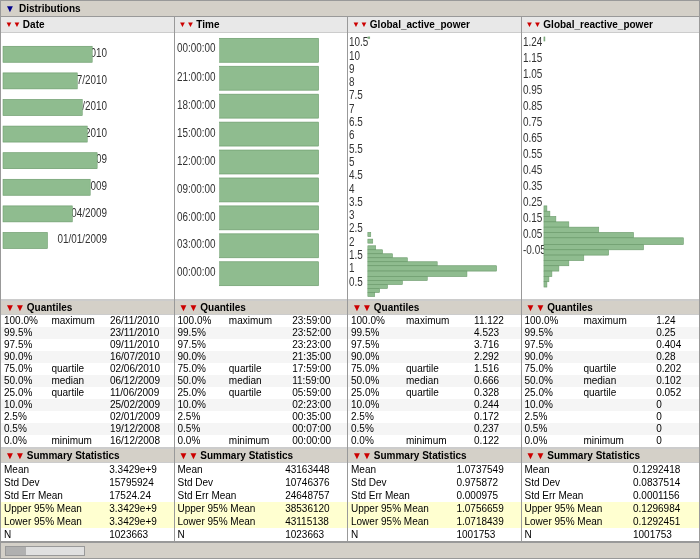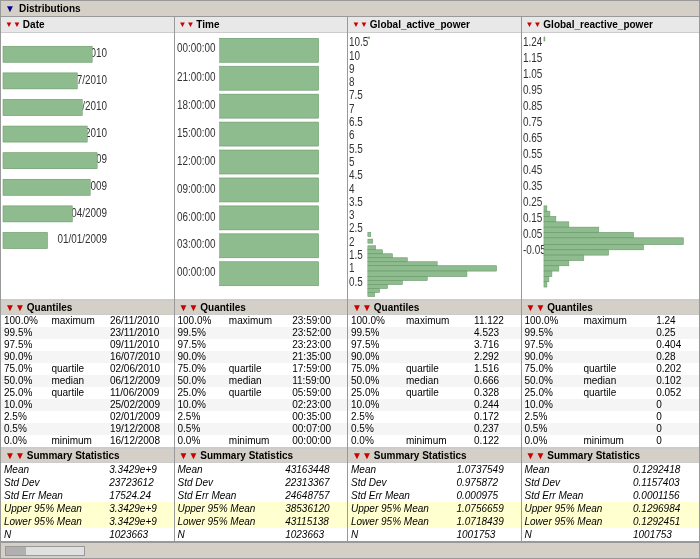--- a/index.html
+++ b/index.html
@@ -89,21 +89,20 @@
       border-top: 1px solid #ccc;
     }
     .summary-table {
       width: 100%;
       border-collapse: collapse;
       font-size: 9px;
     }
     .summary-table tr td {
       padding: 1px 3px;
       line-height: 11px;
-      font-style: italic;
     }
     .summary-highlight { background: #ffffd0; }
     .bottom-bar {
       background: #d4d0c8;
       border-top: 1px solid #999;
       height: 16px;
       display: flex;
       align-items: center;
       padding: 0 4px;
     }
@@ -238,21 +237,21 @@
             <span>Summary Statistics</span>
           </div>
           <table class="summary-table">
             <tbody>
                 <tr>
                   <td>Mean</td>
                   <td>3.3429e+9</td>
                 </tr>
             <tr>
                   <td>Std Dev</td>
-                  <td>23723612</td>
+                  <td>15795924</td>
                 </tr>
             <tr>
                   <td>Std Err Mean</td>
                   <td>17524.24</td>
                 </tr>
             <tr class="summary-highlight">
                   <td>Upper 95% Mean</td>
                   <td>3.3429e+9</td>
                 </tr>
             <tr class="summary-highlight">
@@ -368,21 +367,21 @@
             <span>Summary Statistics</span>
           </div>
           <table class="summary-table">
             <tbody>
                 <tr>
                   <td>Mean</td>
                   <td>43163448</td>
                 </tr>
             <tr>
                   <td>Std Dev</td>
-                  <td>22313367</td>
+                  <td>10746376</td>
                 </tr>
             <tr>
                   <td>Std Err Mean</td>
                   <td>24648757</td>
                 </tr>
             <tr class="summary-highlight">
                   <td>Upper 95% Mean</td>
                   <td>38536120</td>
                 </tr>
             <tr class="summary-highlight">
@@ -660,21 +659,21 @@
             <span>Summary Statistics</span>
           </div>
           <table class="summary-table">
             <tbody>
                 <tr>
                   <td>Mean</td>
                   <td>0.1292418</td>
                 </tr>
             <tr>
                   <td>Std Dev</td>
-                  <td>0.1157403</td>
+                  <td>0.0837514</td>
                 </tr>
             <tr>
                   <td>Std Err Mean</td>
                   <td>0.0001156</td>
                 </tr>
             <tr class="summary-highlight">
                   <td>Upper 95% Mean</td>
                   <td>0.1296984</td>
                 </tr>
             <tr class="summary-highlight">

